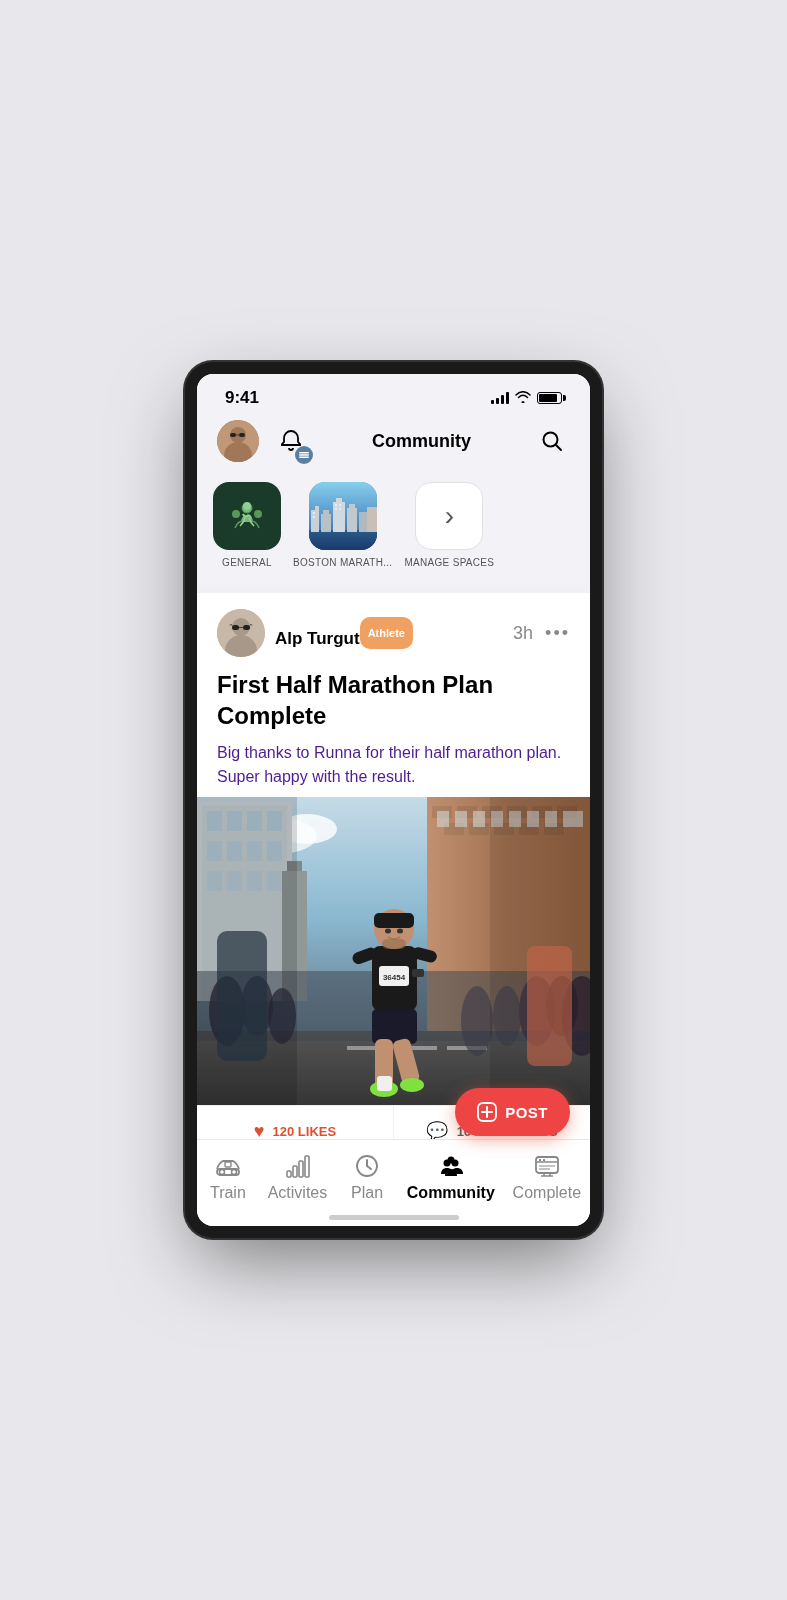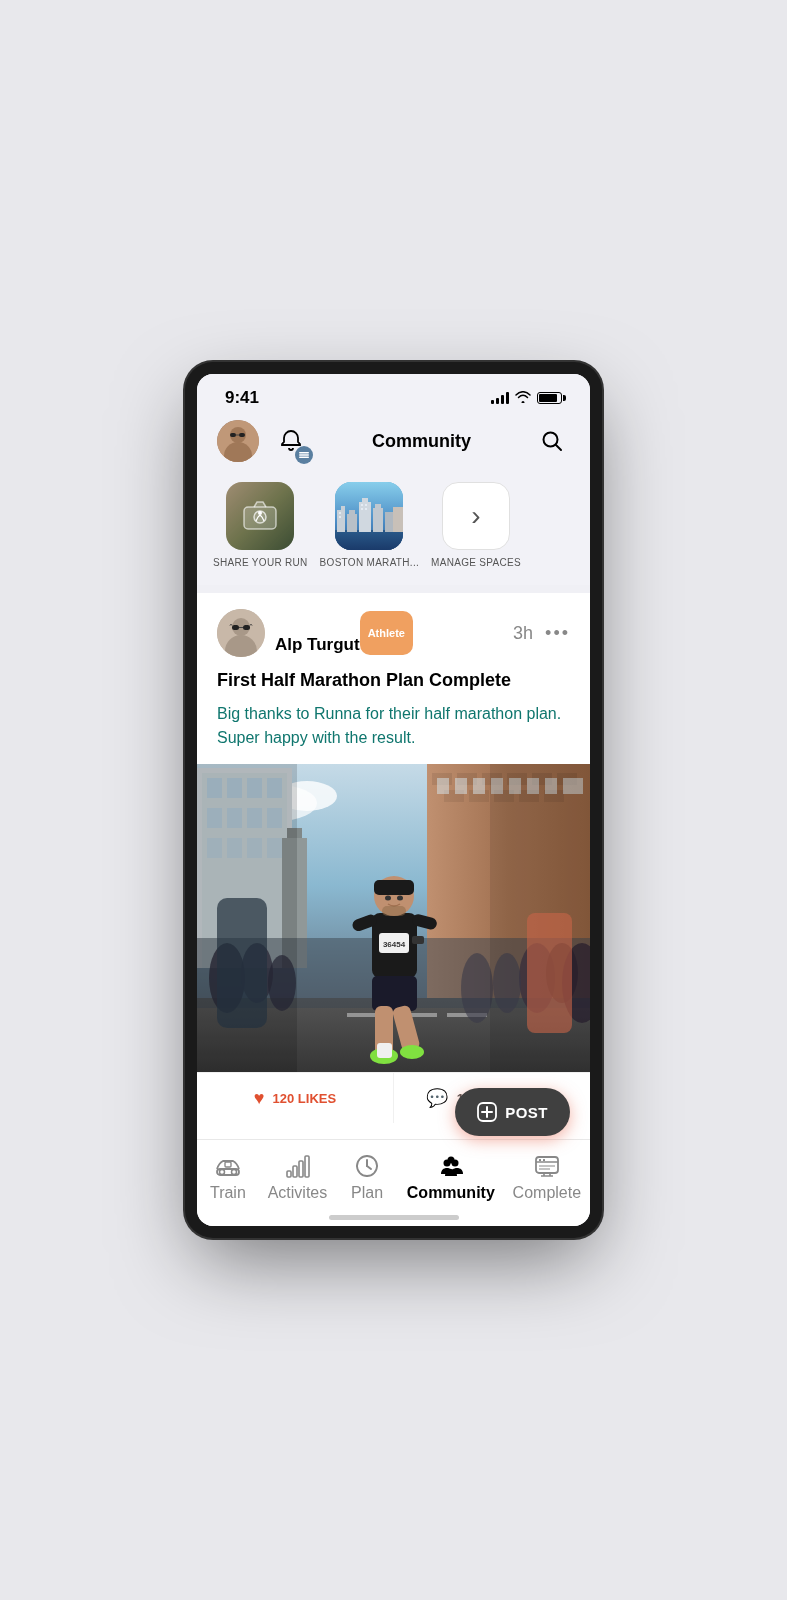--- a/index.html
+++ b/index.html
@@ -266,49 +266,49 @@
     .post-author-name {
       font-size: 17px;
       font-weight: 700;
       color: #000;
     }
     .athlete-badge {
       background: #f0a060;
       color: #fff;
       font-size: 11px;
       font-weight: 600;
-      padding: 16px 8px;
+      padding: 10px 8px;
       border-radius: 10px;
     }
     .post-meta {
       display: flex;
       align-items: center;
       gap: 12px;
     }
     .post-time {
       font-size: 18px;
       color: #888;
     }
     .more-dots {
       font-size: 18px;
       color: #888;
       letter-spacing: 2px;
     }
     .post-title {
-      font-size: 18px;
+      font-size: 24px;
       font-weight: 800;
       color: #000;
       margin-bottom: 10px;
       line-height: 1.3;
     }
     .post-body {
       font-size: 16px;
-      color: #0f766e;
+      color: #4c1d95;
       line-height: 1.5;
-      margin-bottom: 14px;
+      margin-bottom: 8px;
     }
     .post-image {
       width: calc(100% + 40px);
       margin-left: -20px;
       height: 308px;
       overflow: hidden;
       position: relative;
       background: linear-gradient(180deg, #87ceeb 0%, #5a9abf 20%, #3a7a9f 40%, #708090 60%, #404040 80%, #303030 100%);
     }
     .post-actions {
@@ -334,21 +334,21 @@
     .action-btn.comments {
       color: #555;
       border-left: 1px solid #f0f0f0;
     }
     .heart-icon { font-size: 18px; color: #e05030; }
     .comment-icon { font-size: 18px; color: #888; }
     .post-btn {
       position: fixed;
       bottom: 90px;
       right: 30px;
-      background: #404040;
+      background: #ef4444;
       color: white;
       border: none;
       border-radius: 28px;
       padding: 14px 22px;
       display: flex;
       align-items: center;
       gap: 8px;
       font-size: 15px;
       font-weight: 700;
       cursor: pointer;
@@ -461,38 +461,39 @@
     <div class="search-btn">
       <svg width="22" height="22" viewBox="0 0 22 22" fill="none">
         <circle cx="9.5" cy="9.5" r="7" stroke="#000" stroke-width="2"></circle>
         <line x1="15" y1="15" x2="20" y2="20" stroke="#000" stroke-width="2" stroke-linecap="round"></line>
       </svg>
     </div>
   </div>
 
   <div class="spaces-row">
 
-
     <div class="space-item">
-      <div class="space-icon share-run-icon">
-        <div class="share-run-overlay">
-
-          <svg width="42" height="42" viewBox="0 0 42 42" fill="none">
-            <rect x="5" y="12" width="32" height="22" rx="4" fill="rgba(255,255,255,0.2)" stroke="rgba(255,255,255,0.6)" stroke-width="1.5"></rect>
-            <path d="M15 12 L18 7 L24 7 L27 12" fill="rgba(255,255,255,0.2)" stroke="rgba(255,255,255,0.6)" stroke-width="1.5"></path>
-            <circle cx="21" cy="22" r="6" fill="rgba(255,255,255,0.15)" stroke="rgba(255,255,255,0.7)" stroke-width="1.5"></circle>
-
-            <circle cx="21" cy="18" r="2" fill="white"></circle>
-            <path d="M19 22 L21 20 L23 22" stroke="white" stroke-width="1.2" fill="none"></path>
-            <path d="M19 22 L17 26 M23 22 L25 26" stroke="white" stroke-width="1.2"></path>
-          </svg>
-        </div>
-      </div>
-      <span class="space-label">SHARE YOUR RUN</span>
-    </div>
+      <div class="space-icon general-icon">
+        <svg width="40" height="40" viewBox="0 0 40 40" fill="none">
+          <circle cx="20" cy="12" r="5" fill="#7ab87a" stroke="#5a985a" stroke-width="1"></circle>
+          <path d="M14 26c0-4 2.5-7 6-7s6 3 6 7" fill="#7ab87a"></path>
+          <path d="M8 32c2-5 5-7 8-7" stroke="#5a985a" stroke-width="1.5" fill="none"></path>
+          <path d="M32 32c-2-5-5-7-8-7" stroke="#5a985a" stroke-width="1.5" fill="none"></path>
+          <circle cx="9" cy="18" r="4" fill="#5a985a"></circle>
+          <circle cx="31" cy="18" r="4" fill="#5a985a"></circle>
+
+          <ellipse cx="20" cy="10" rx="4" ry="4" fill="#90d090"></ellipse>
+          <path d="M16 18 Q18 22 20 20 Q22 18 24 22" stroke="#90d090" stroke-width="2" fill="none"></path>
+          <path d="M18 22 L15 28 M22 22 L25 28" stroke="#90d090" stroke-width="1.5"></path>
+          <path d="M17 25 L13 30 M23 25 L27 30" stroke="#90d090" stroke-width="1.5"></path>
+        </svg>
+      </div>
+      <span class="space-label">GENERAL</span>
+    </div>
+
 
     <div class="space-item">
       <div class="space-icon boston-icon">
         <div class="boston-skyline">
           
           <svg width="68" height="68" viewBox="0 0 68 68" fill="none">
             <rect width="68" height="68" fill="none"></rect>
 
             <defs>
               <linearGradient id="skyGrad" x1="0" y1="0" x2="0" y2="1">

